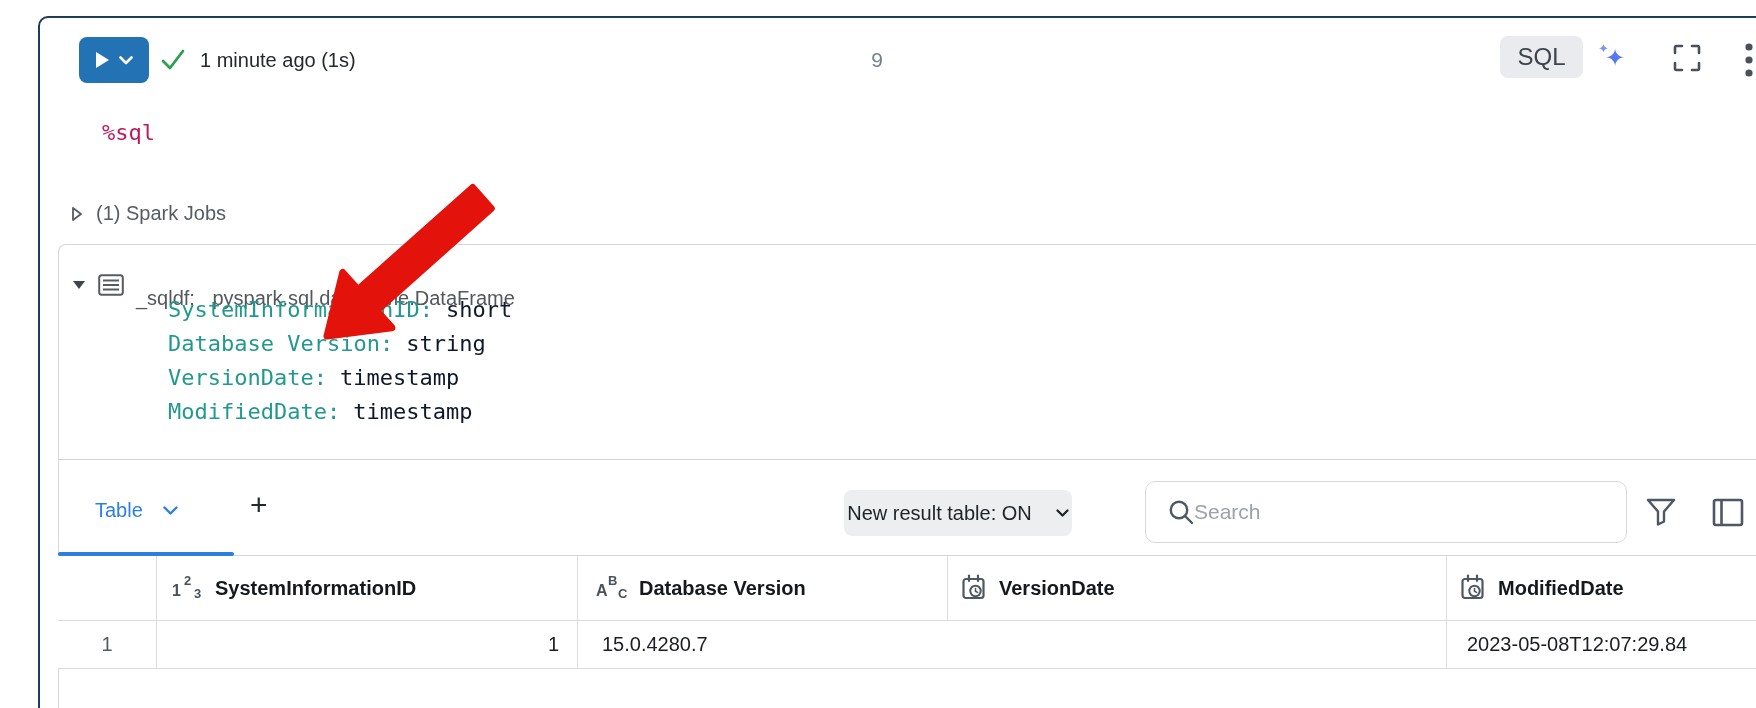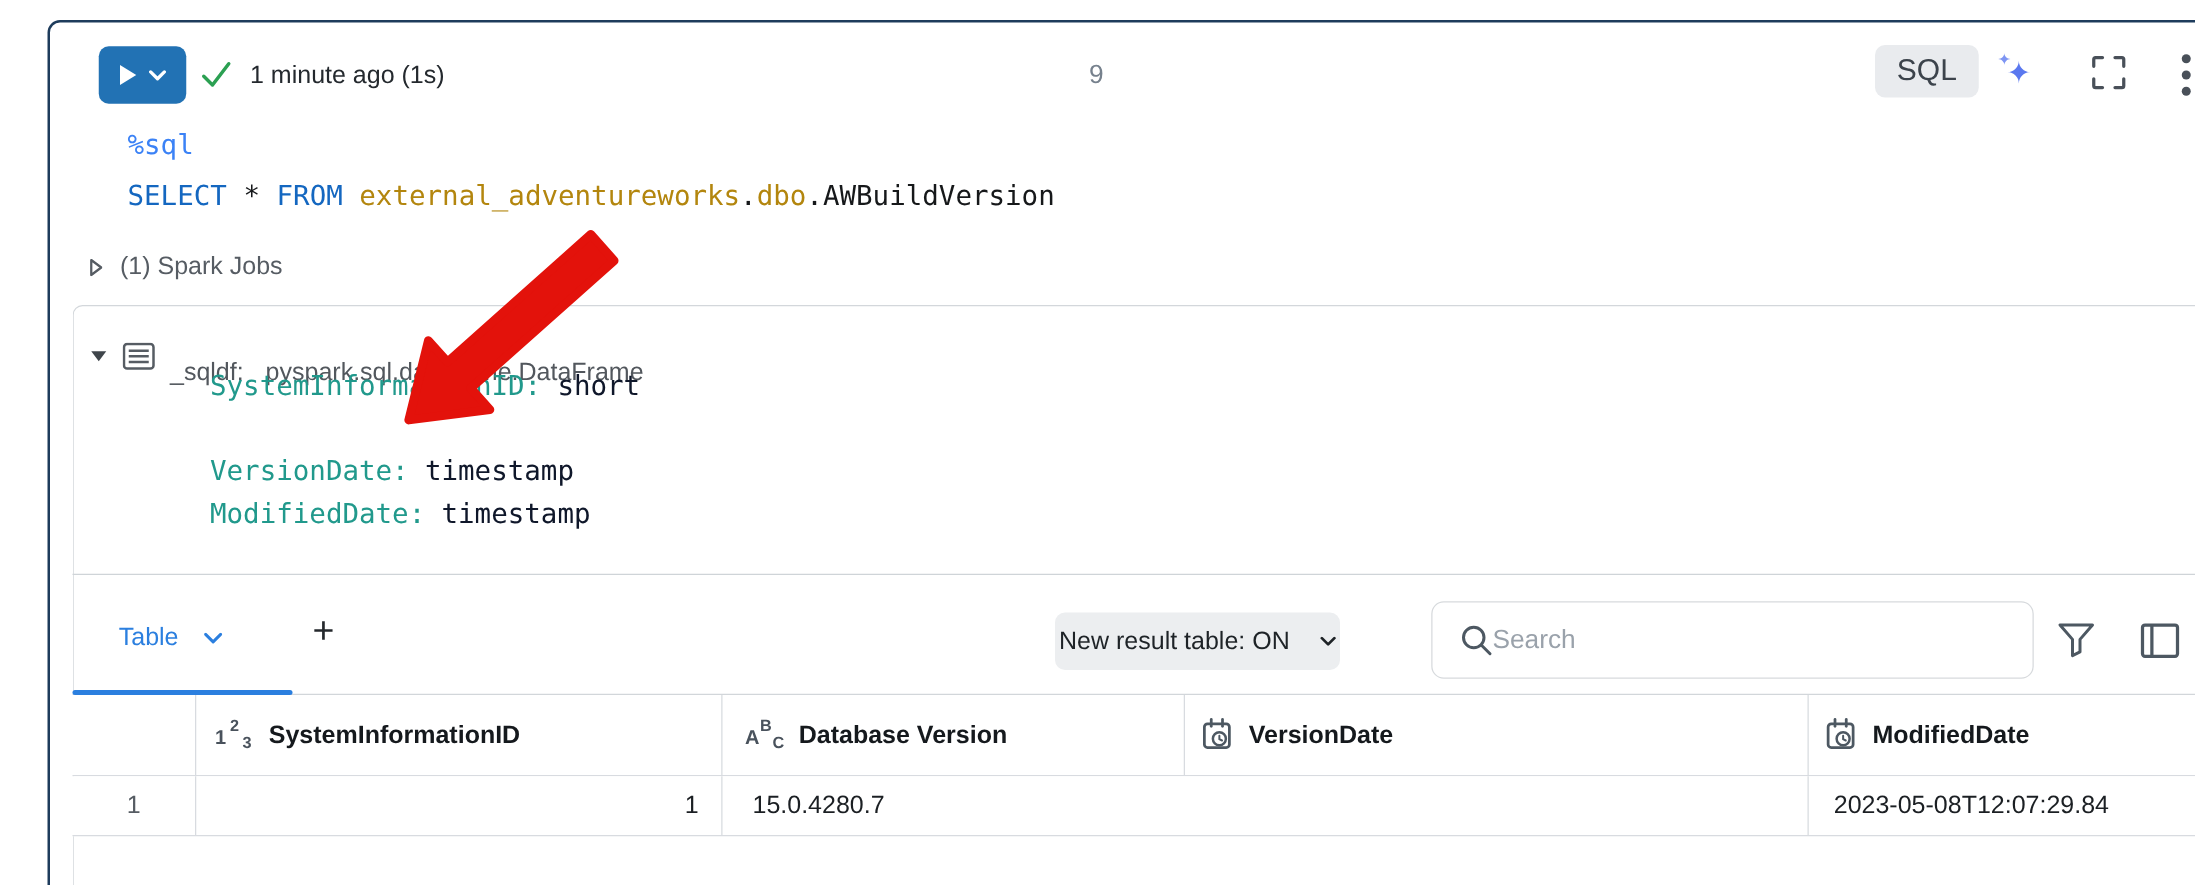--- a/index.html
+++ b/index.html
@@ -33,21 +33,21 @@
   .assistant-icon { position:absolute; left:1598px; top:42px; width:32px; height:32px; cursor:pointer; }
   .spark-big { position:absolute; left:7px; top:4px; font-size:24px; color:#5a78ef;
     font-family:"DejaVu Sans", sans-serif; line-height:1; }
   .spark-small { position:absolute; left:0px; top:0px; font-size:13px; color:#7e95f3;
     font-family:"DejaVu Sans", sans-serif; line-height:1; }
   .fullscreen-icon { position:absolute; left:1673px; top:44px; cursor:pointer; }
   .kebab-icon { position:absolute; left:1744px; top:43px; cursor:pointer; }
 
   
   .code { font-family:"DejaVu Sans Mono", monospace; font-size:22px; white-space:pre; }
-  .code-line1 { position:absolute; left:102px; top:104px; color:#3b82f6; }
+  .code-line1 { position:absolute; left:102px; top:120px; color:#be185d; }
   .code-line2 { position:absolute; left:102px; top:145px; color:#16181a; }
   .tok-kw { color:#1467c0; }
   .tok-ident { color:#b3860e; }
   .tok-plain { color:#16181a; }
 
   
   .spark-jobs { position:absolute; left:72px; top:202px; display:flex; align-items:center;
     gap:14px; font-size:20px; color:#565c63; cursor:pointer; }
 
   
@@ -164,21 +164,20 @@
     <path d="M2,9 V3.5 Q2,2 3.5,2 H9 M19,2 H24.5 Q26,2 26,3.5 V9 M26,19 V24.5 Q26,26 24.5,26 H19 M9,26 H3.5 Q2,26 2,24.5 V19" fill="none" stroke="#495059" stroke-width="2.6" stroke-linecap="round"></path>
   </svg>
 
   <svg class="kebab-icon svg-icon" width="10" height="34" viewBox="0 0 10 34">
     <circle cx="5" cy="4" r="3.6" fill="#495059"></circle>
       <circle cx="5" cy="17" r="3.6" fill="#495059"></circle>
       <circle cx="5" cy="30" r="3.6" fill="#495059"></circle>
   </svg>
 
   <div class="code code-line1">%sql</div>
-  <div class="code code-line2"><span class="tok-kw">SELECT </span><span class="tok-plain">* </span><span class="tok-kw">FROM </span><span class="tok-ident">external_adventureworks</span><span class="tok-plain">.</span><span class="tok-ident">dbo</span><span class="tok-plain">.</span><span class="tok-plain">AWBuildVersion</span></div>
 
   <div class="spark-jobs">
     <svg class="svg-icon" width="10" height="14" viewBox="0 0 10 14">
         <polygon points="1,1 9,7 1,13" fill="none" stroke="#565c63" stroke-width="1.8" stroke-linejoin="round"></polygon>
       </svg>
     <span>(1) Spark Jobs</span>
   </div>
 
   <div class="results-panel"></div>
 
@@ -190,20 +189,21 @@
       <rect x="1.2" y="1.2" width="23.6" height="19.6" rx="2.5" fill="none" stroke="#565c63" stroke-width="2"></rect>
       <line x1="5" y1="6.5" x2="21" y2="6.5" stroke="#565c63" stroke-width="2"></line>
       <line x1="5" y1="11" x2="21" y2="11" stroke="#565c63" stroke-width="2"></line>
       <line x1="5" y1="15.5" x2="21" y2="15.5" stroke="#565c63" stroke-width="2"></line>
     </svg>
     <span class="df-title">_sqldf: </span>
       <span class="df-title">pyspark.sql.dataframe.DataFrame</span>
   </div>
 
   <div class="schema-line" style="top:297px;"><span class="schema-name">SystemInformationID:</span><span class="schema-type">short</span></div>
+  <div class="schema-line" style="top:331px;"><span class="schema-name">Database Version:</span><span class="schema-type">string</span></div>
   <div class="schema-line" style="top:365px;"><span class="schema-name">VersionDate:</span><span class="schema-type">timestamp</span></div>
   <div class="schema-line" style="top:399px;"><span class="schema-name">ModifiedDate:</span><span class="schema-type">timestamp</span></div>
 
   <div class="output-divider"></div>
 
   <div class="tab-table">
     <span>Table</span>
     <svg class="svg-icon" width="15" height="10" viewBox="0 0 15 10">
         <polyline points="1.5,1.5 7.5,7.5 13.5,1.5" fill="none" stroke="#2b7fdf" stroke-width="2.4" stroke-linecap="round" stroke-linejoin="round"></polyline>
       </svg>

